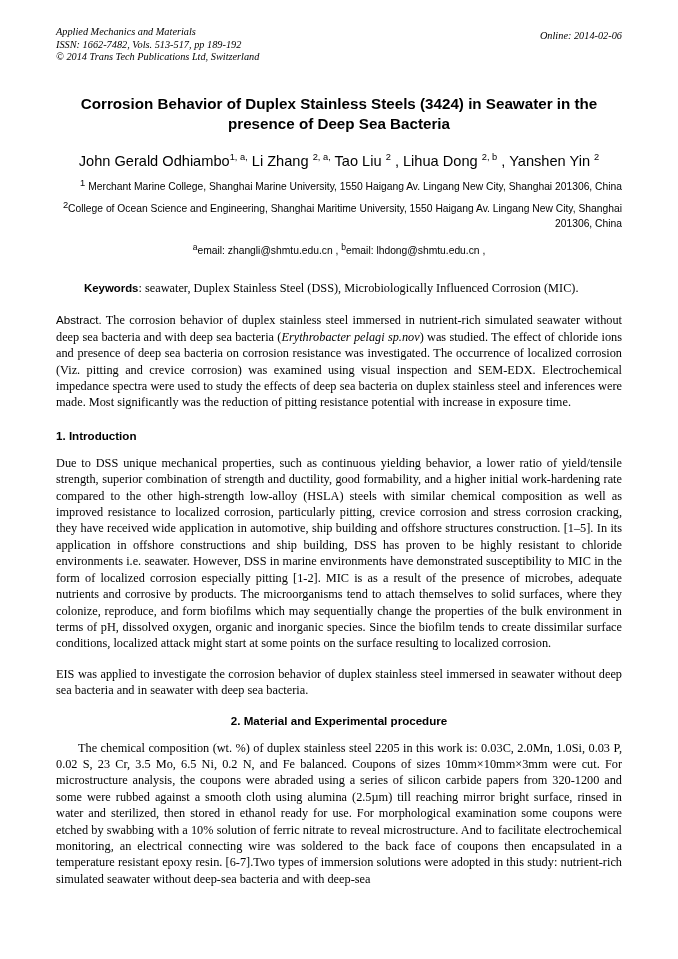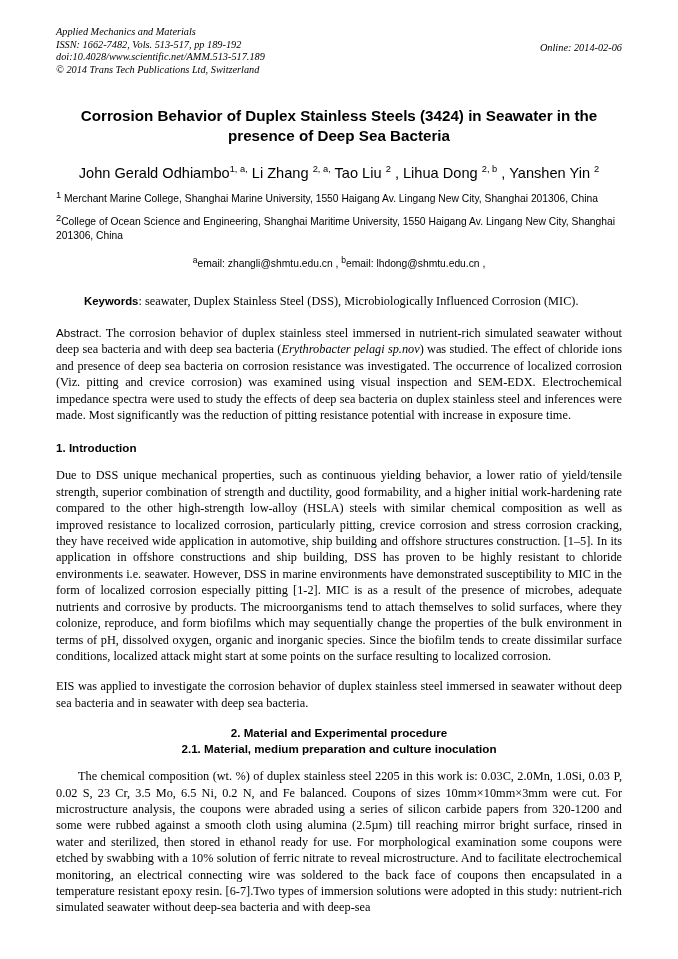--- a/index.html
+++ b/index.html
@@ -26,21 +26,21 @@
   .header {
     position: relative;
     font-size: 10.3px;
     line-height: 12.6px;
     font-style: italic;
     margin-bottom: 30px;
   }
   .header .online {
     position: absolute;
     right: 0;
-    top: 16px;
+    top: 4px;
     font-style: italic;
   }
   .header-lines div {
     white-space: nowrap;
   }
   
   .title {
     font-family: "Liberation Sans", sans-serif;
     font-weight: bold;
     font-size: 15.2px;
@@ -58,21 +58,21 @@
   }
   .authors sup, .affil sup {
     font-size: 9.3px;
     vertical-align: super;
     line-height: 0;
   }
   .affil {
     font-family: "Liberation Sans", sans-serif;
     font-size: 10.3px;
     line-height: 14.4px;
-    text-align: left;
+    text-align: right;
     margin-bottom: 8px;
   }
   .affil-2 { margin-bottom: 9px; }
   .emails {
     font-family: "Liberation Sans", sans-serif;
     font-size: 10.3px;
     line-height: 14px;
     text-align: center;
     margin-bottom: 22px;
   }
@@ -122,21 +122,20 @@
 </head>
 <body>
 
 <div class="page">
 
   <div class="header">
     <div class="online">Online: 2014-02-06</div>
     <div class="header-lines">
       <div>Applied Mechanics and Materials</div>
       <div>ISSN: 1662-7482, Vols. 513-517, pp 189-192</div>
-      <div>doi:10.4028/www.scientific.net/AMM.513-517.189</div>
       <div>© 2014 Trans Tech Publications Ltd, Switzerland</div>
     </div>
   </div>
 
   <div class="title">Corrosion Behavior of Duplex Stainless Steels (3424) in Seawater in the presence of Deep Sea Bacteria</div>
 
   <div class="authors">
     <span><span>John Gerald Odhiambo</span><sup>1, a,</sup></span>
     <span> <span>Li Zhang</span> <sup>2, a,</sup></span>
     <span> <span>Tao Liu</span> <sup>2</sup></span>
@@ -155,18 +154,17 @@
   <div class="abstract"><b>Abstract.</b><span> The corrosion behavior of duplex stainless steel immersed in nutrient-rich simulated seawater without deep sea bacteria and with deep sea bacteria (</span><i>Erythrobacter pelagi sp.nov</i><span>) was studied. The effect of chloride ions and presence of deep sea bacteria on corrosion resistance was investigated. The occurrence of localized corrosion (Viz. pitting and crevice corrosion) was examined using visual inspection and SEM-EDX. Electrochemical impedance spectra were used to study the effects of deep sea bacteria on duplex stainless steel and inferences were made. Most significantly was the reduction of pitting resistance potential with increase in exposure time.</span></div>
 
   <div class="section-head">1.   Introduction</div>
 
   <div class="para">Due to DSS unique mechanical properties, such as continuous yielding behavior, a lower ratio of yield/tensile strength, superior combination of strength and ductility, good formability, and a higher initial work-hardening rate compared to the other high-strength low-alloy (HSLA) steels with similar chemical composition as well as improved resistance to localized corrosion, particularly pitting, crevice corrosion and stress corrosion cracking, they have received wide application in automotive, ship building and offshore structures construction. [1–5]. In its application in offshore constructions and ship building, DSS has proven to be highly resistant to chloride environments i.e. seawater. However, DSS in marine environments have demonstrated susceptibility to MIC in the form of localized corrosion especially pitting [1-2]. MIC is as a result of the presence of microbes, adequate nutrients and corrosive by products. The microorganisms tend to attach themselves to solid surfaces, where they colonize, reproduce, and form biofilms which may sequentially change the properties of the bulk environment in terms of pH, dissolved oxygen, organic and inorganic species. Since the biofilm tends to create dissimilar surface conditions, localized attack might start at some points on the surface resulting to localized corrosion.</div>
 
   <div class="para">EIS was applied to investigate the corrosion behavior of duplex stainless steel immersed in seawater without deep sea bacteria and in seawater with deep sea bacteria.</div>
 
   <div class="heads-block">
     <div class="section-head section-head-tight">2.   Material and Experimental procedure</div>
-    <div class="section-head section-head-tight">2.1. Material, medium preparation and culture inoculation</div>
   </div>
 
   <div class="para para-indent">The chemical composition (wt. %) of duplex stainless steel 2205 in this work is: 0.03C, 2.0Mn, 1.0Si, 0.03 P, 0.02 S, 23 Cr, 3.5 Mo, 6.5 Ni, 0.2 N, and Fe balanced. Coupons of sizes 10mm×10mm×3mm were cut. For microstructure analysis, the coupons were abraded using a series of silicon carbide papers from 320-1200 and some were rubbed against a smooth cloth using alumina (2.5µm) till reaching mirror bright surface, rinsed in water and sterilized, then stored in ethanol ready for use. For morphological examination some coupons were etched by swabbing with a 10% solution of ferric nitrate to reveal microstructure. And to facilitate electrochemical monitoring, an electrical connecting wire was soldered to the back face of coupons then encapsulated in a temperature resistant epoxy resin. [6-7].Two types of immersion solutions were adopted in this study: nutrient-rich simulated seawater without deep-sea bacteria and with deep-sea</div>
 
 </div>
 
 </body></html>

